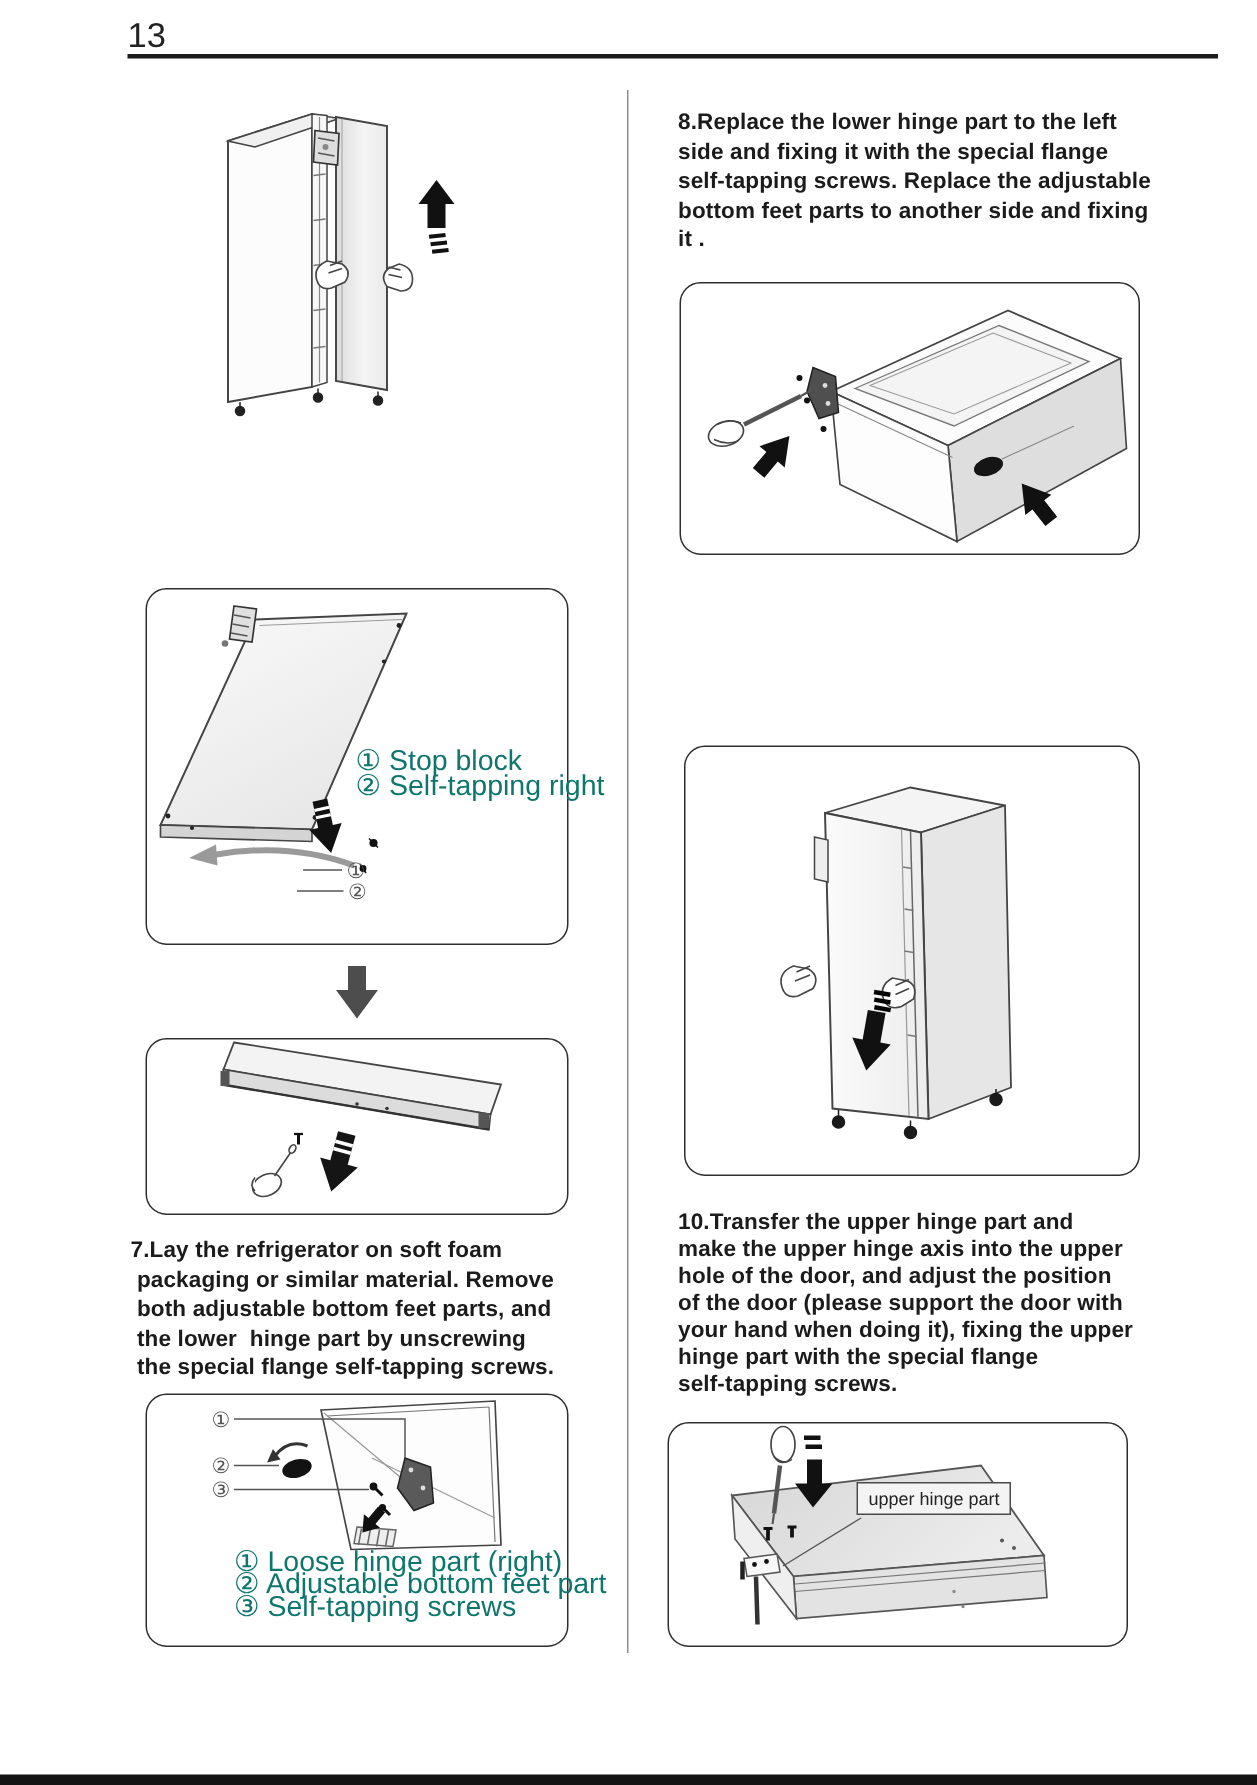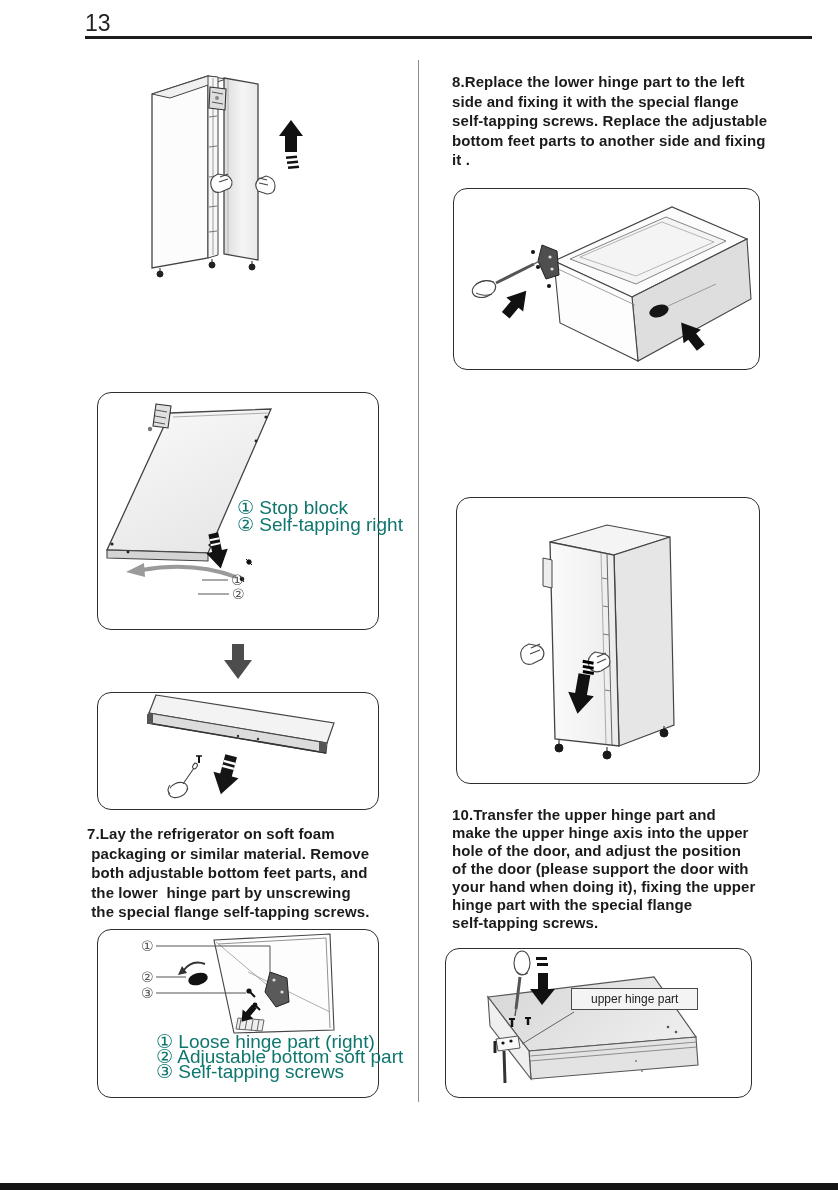--- a/index.html
+++ b/index.html
@@ -9,21 +9,21 @@
   .top-rule{position:absolute;left:85px;top:36px;width:727px;height:3px;background:#1c1c1c;}
   .bottom-bar{position:absolute;left:0;top:1183px;width:838px;height:7px;background:#141414;}
   .divider{position:absolute;left:418px;top:60px;width:1px;height:1042px;background:#8d8d8d;}
   .step-text{position:absolute;font-size:15px;white-space:pre;letter-spacing:.1px;color:#1b1b1b;font-weight:bold;}
   .fig-box{position:absolute;border:1.6px solid #2e2e2e;border-radius:14px;background:#fff;}
   .fig-box > svg{position:absolute;left:0;top:0;overflow:visible;}
   .illus{position:absolute;overflow:visible;}
   .legend-line{position:absolute;font-size:19px;line-height:16px;white-space:pre;color:#0f766e;}
   .callout{position:absolute;font-size:14px;color:#555;line-height:14px;}
   .part-label{position:absolute;font-size:12px;color:#222;background:#f4f4f4;border:1px solid #4a4a4a;
-              padding:3px 19px;white-space:pre;}
+              padding:3px 7px;white-space:pre;}
 </style>
 </head>
 <body>
 
 <div class="page">
 
   <div class="page-number">13</div>
   <div class="top-rule"></div>
   <div class="divider"></div>
   <div class="bottom-bar"></div>
@@ -207,21 +207,21 @@
       <g stroke="#555" stroke-width="1" fill="none">
         <polyline points="58,16 172,16 172,42"></polyline>
         <line x1="58" y1="47" x2="88" y2="47"></line>
         <line x1="58" y1="63" x2="148" y2="63"></line>
       </g>
     </svg>
     <span class="callout" style="left:43px;top:9px">①</span>
     <span class="callout" style="left:43px;top:40px">②</span>
     <span class="callout" style="left:43px;top:56px">③</span>
     <div class="legend-line" style="left:58px;top:104px">① Loose hinge part (right)</div>
-    <div class="legend-line" style="left:58px;top:119px">② Adjustable bottom soft part</div>
+    <div class="legend-line" style="left:58px;top:119px">② Adjustable bottom feet part</div>
     <div class="legend-line" style="left:58px;top:134px">③ Self-tapping screws</div>
   </div>
 
   <div class="step-text" style="left:452px;top:72px;line-height:19.5px">8.Replace the lower hinge part to the left
 side and fixing it with the special flange
 self-tapping screws. Replace the adjustable
 bottom feet parts to another side and fixing
 it .</div>
 
   <div class="fig-box" style="left:453px;top:188px;width:305px;height:180px">

